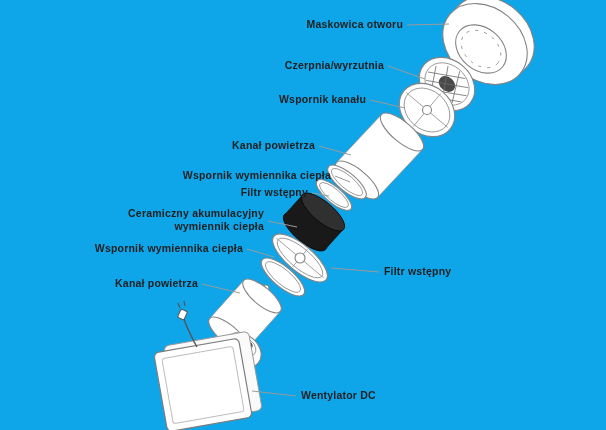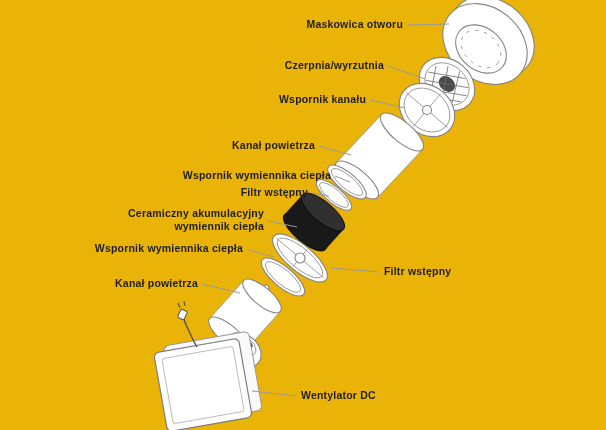--- a/index.html
+++ b/index.html
@@ -1,20 +1,20 @@
 <!DOCTYPE html>
 <html><head>
 <meta charset="utf-8">
 <style>
   html, body { margin: 0; padding: 0; background: #ffffff; }
   .canvas {
     position: relative;
     width: 606px;
     height: 430px;
-    background: #eab308;
+    background: #0ea5e9;
     overflow: hidden;
     font-family: "Liberation Sans", sans-serif;
   }
   svg { display: block; }
   svg text {
     font-family: "Liberation Sans", sans-serif;
     font-size: 10.5px;
     font-weight: 600;
     fill: #1f1f1f;
     letter-spacing: 0.2px;

